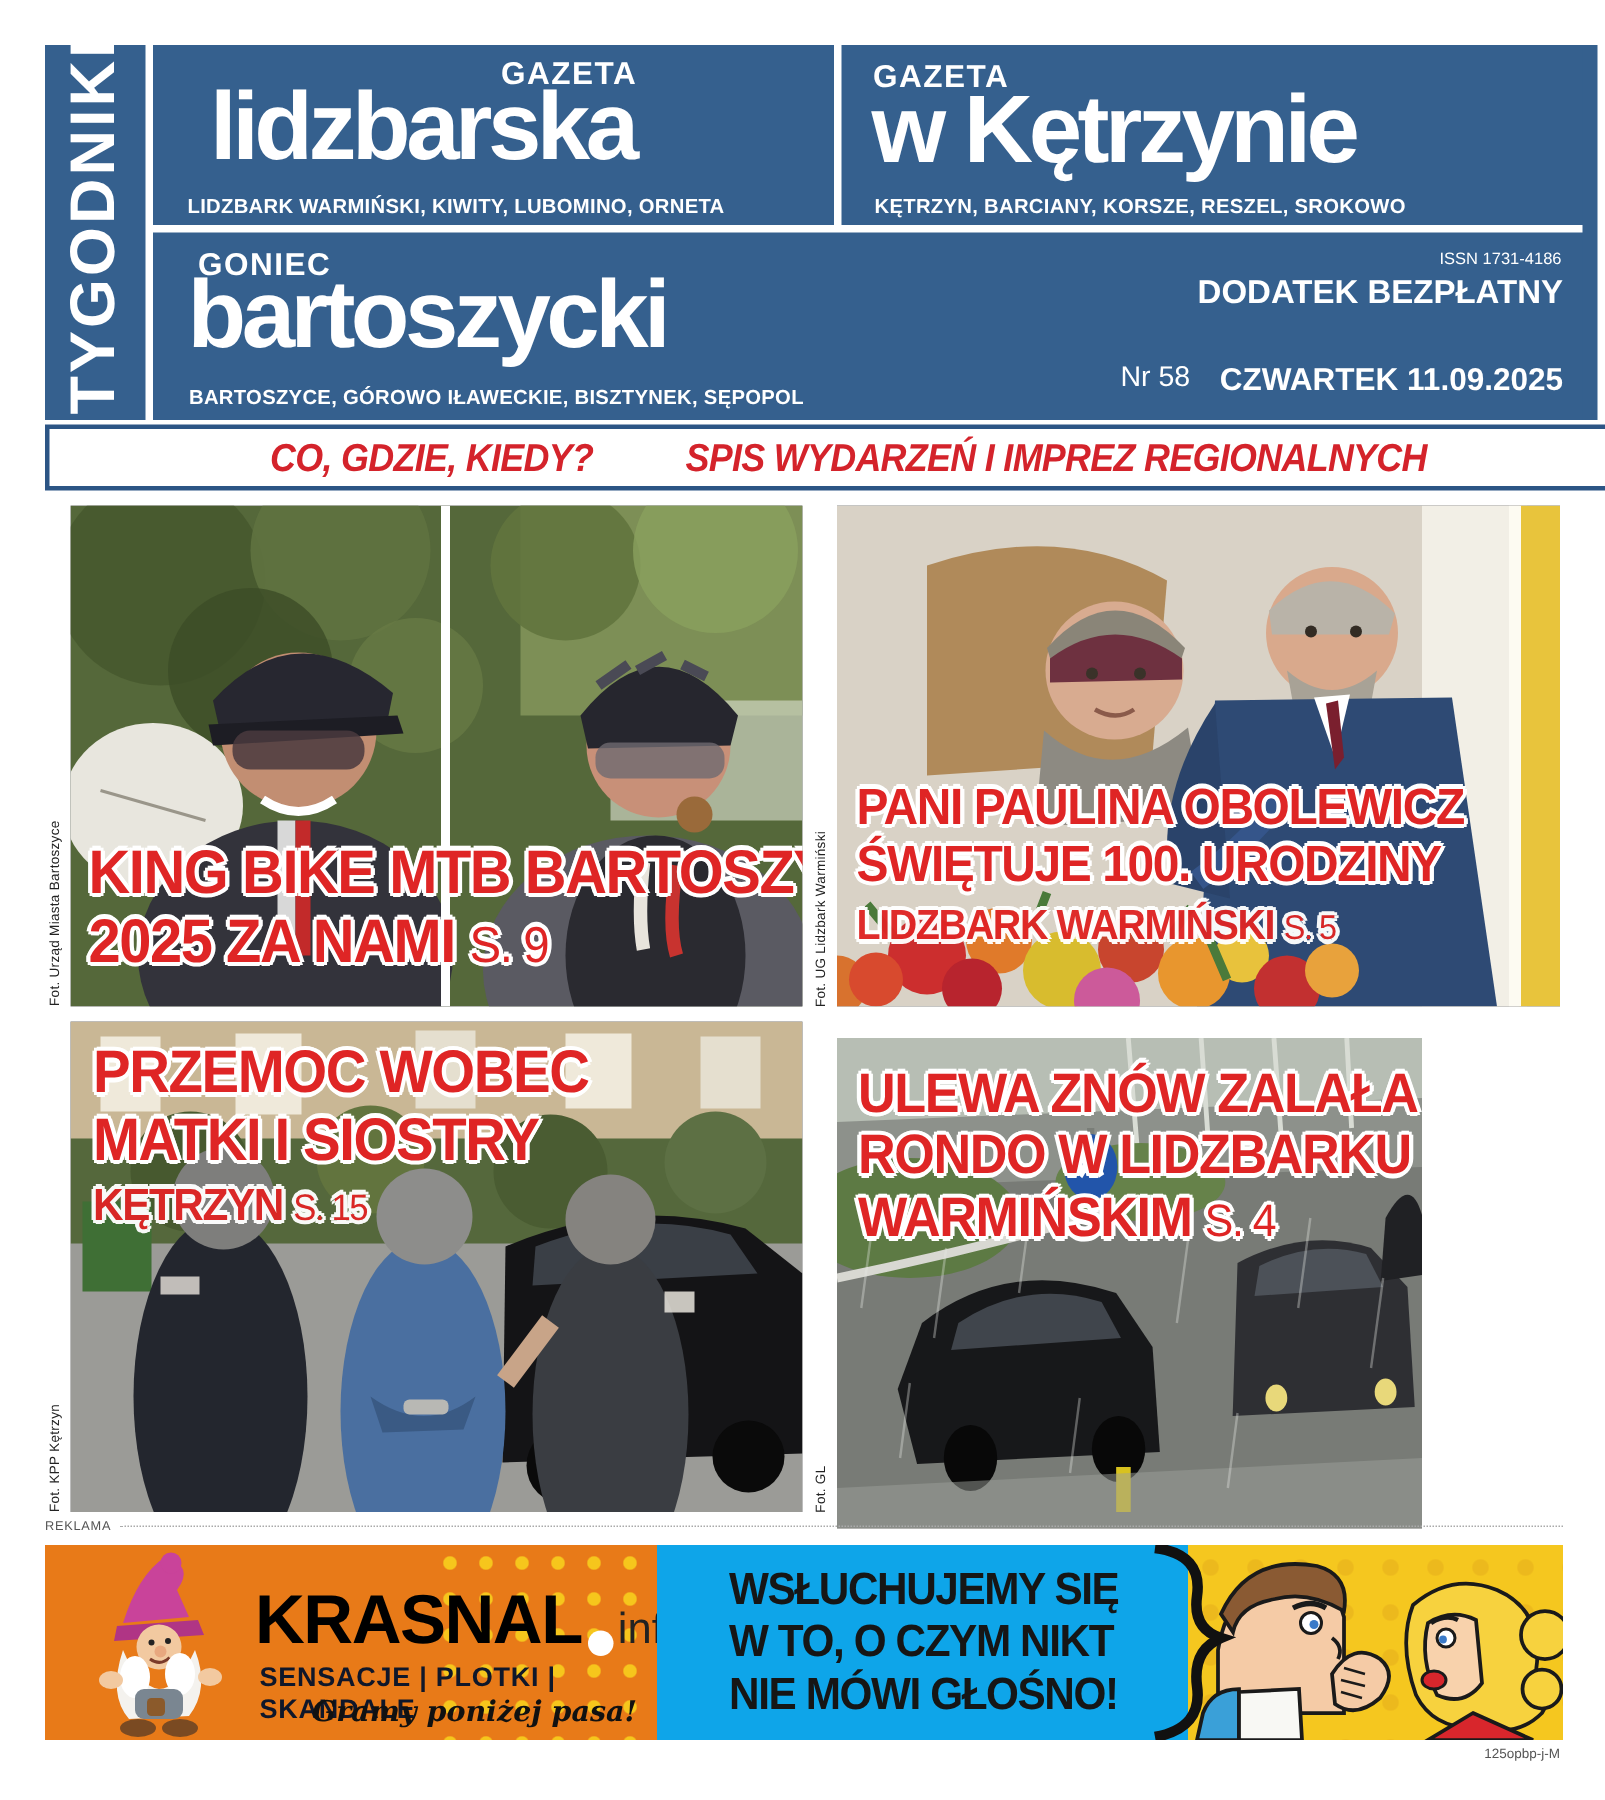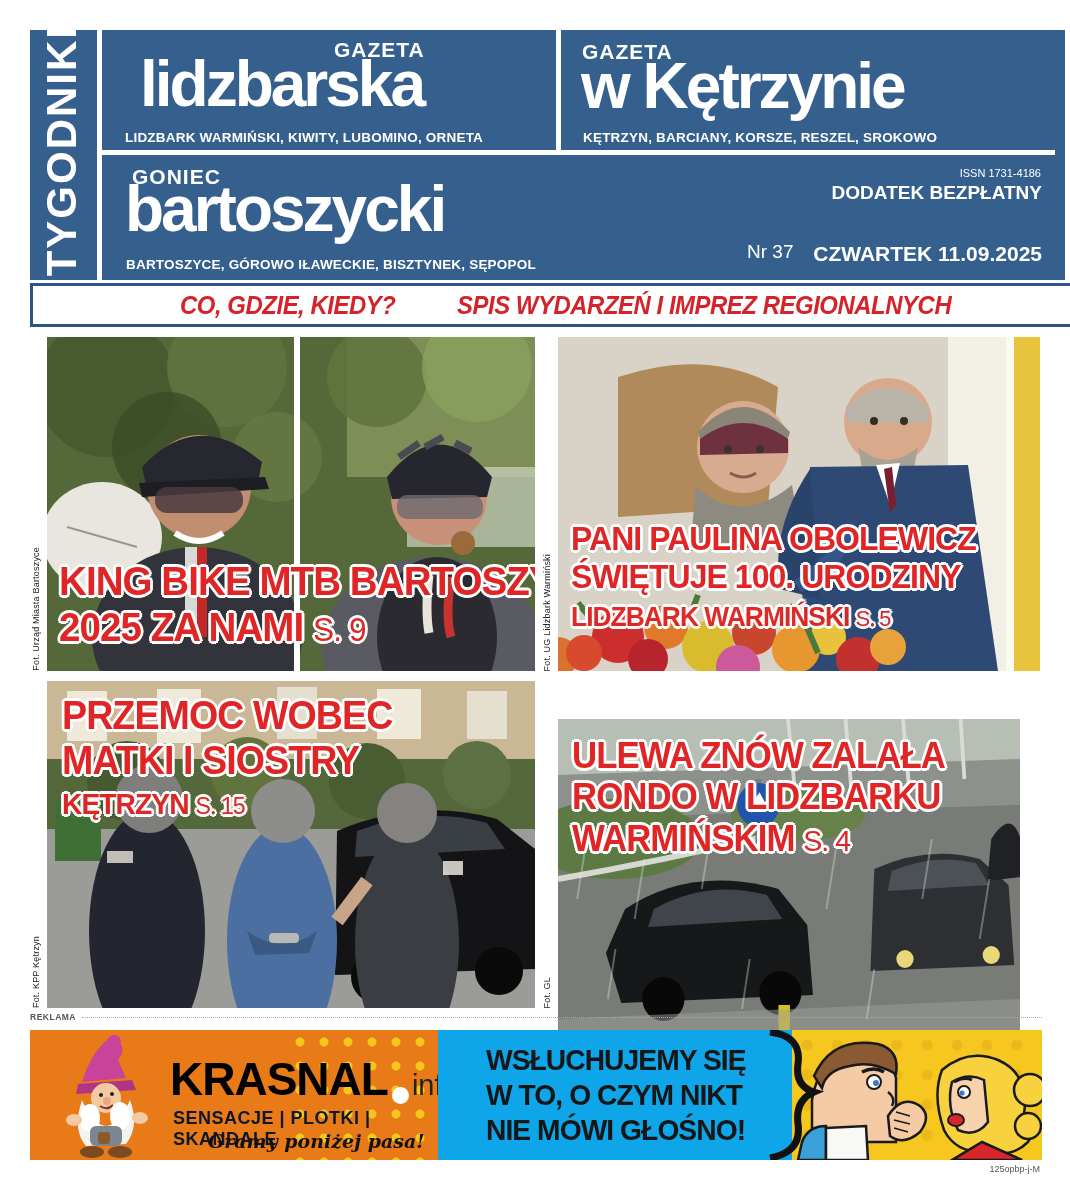--- a/index.html
+++ b/index.html
@@ -15,52 +15,52 @@
   .mast-main { position:absolute; left:72px; top:0; width:948px; height:250px; }
   .cell { position:absolute; overflow:hidden; }
   .cell-lidz   { left:0;   top:0;    width:454px; height:120px; }
   .cell-ketrz  { left:459px; top:0;  width:496px; height:120px; }
   .cell-bart   { left:0;   top:125px; width:955px; height:125px; }
   .right-strip { position:absolute; right:-15px; top:0; width:10px; height:250px; }
   .kicker { position:absolute; font-weight:bold; font-size:21px; letter-spacing:1px; }
   .big-title { position:absolute; font-weight:bold; font-size:64px; letter-spacing:-3px; line-height:1; }
   .regions { position:absolute; font-weight:bold; font-size:13.5px; letter-spacing:0.2px; }
   .issn { position:absolute; right:16px; top:12px; font-size:11px; font-weight:normal; }
-  .supplement { position:absolute; right:15px; top:27px; font-size:19px; font-weight:600; }
+  .supplement { position:absolute; right:15px; top:27px; font-size:22px; font-weight:600; }
   .issue-nr { position:absolute; left:645px; bottom:17px; font-size:19px; font-weight:normal; }
   .mast-date { position:absolute; right:15px; bottom:14px; font-size:21px; font-weight:bold; }
 
   
   .events-bar { position:absolute; left:30px; top:283px; width:1064px; height:44px;
       background:#fff; border:3px solid #2c5585; display:flex; align-items:center; justify-content:center;
       padding:0 14px 0 22px; }
   .events-text { color:#d4232b; font-weight:bold; font-style:italic; font-size:26px; letter-spacing:-0.5px;
       transform:scaleX(0.92); transform-origin:left center; white-space:nowrap; }
   .events-text.right { transform:scaleX(0.92); transform-origin:right center; }
 
   
   .photo { position:absolute; overflow:hidden; background:#888; }
   .photo svg { display:block; width:100%; height:100%; }
   .ph1 { left:47px;  top:337px; width:488px; height:334px; }
   .ph2 { left:558px; top:337px; width:482px; height:334px; }
   .ph3 { left:47px;  top:681px; width:488px; height:327px; }
-  .ph4 { left:558px; top:719px; width:462px; height:327px; }
+  .ph4 { left:558px; top:692px; width:390px; height:327px; }
 
   .headline { position:absolute; color:#df2525; font-weight:bold; line-height:1.12; letter-spacing:-1px;
       transform:scaleX(0.94); transform-origin:0 0; white-space:nowrap;
       text-shadow:-2px -2px 0 #fff, 2px -2px 0 #fff, -2px 2px 0 #fff, 2px 2px 0 #fff,
                   -3px 0 0 #fff, 3px 0 0 #fff, 0 -3px 0 #fff, 0 3px 0 #fff; }
   .headline .pref { font-weight:normal; font-size:0.82em; }
   .sub-line { font-weight:bold; opacity:0.96; }
 
   .credit { position:absolute; writing-mode:vertical-rl; transform:rotate(180deg);
       font-size:9px; color:#222; letter-spacing:0.2px; white-space:nowrap; }
 
   
-  .reklama-row { position:absolute; left:30px; top:1012px; width:1012px; display:flex; align-items:center; gap:6px;font-weight:bold; }
+  .reklama-row { position:absolute; left:30px; top:1012px; width:1012px; display:flex; align-items:center; gap:6px; }
   .reklama-label { font-size:8.5px; color:#555; letter-spacing:0.5px; }
   .reklama-dots { flex:1; border-top:1px dotted #aaa; height:0; }
 
   .ad { position:absolute; left:30px; top:1030px; width:1012px; height:130px; overflow:hidden; }
   .ad-orange { position:absolute; left:0; top:0; width:408px; height:130px; background:#e87a18; }
   .ad-orange .halftone { position:absolute; right:0; top:0; width:150px; height:130px;
       background-image:radial-gradient(circle, #f6c61c 4px, rgba(246,198,28,0) 5px);
       background-size:24px 24px; }
   .ad-brandline { position:absolute; left:140px; top:22px; display:flex; align-items:baseline; }
   .ad-brand { color:#000000; font-weight:bold; font-size:46px; letter-spacing:-1px; }
@@ -104,21 +104,21 @@
         <div class="big-title" style="left:20px; top:24px;">w Kętrzynie</div>
         <div class="regions" style="left:22px; bottom:5px;">KĘTRZYN, BARCIANY, KORSZE, RESZEL, SROKOWO</div>
       </div>
 
       <div class="cell cell-bart blue">
         <div class="kicker" style="left:30px; top:10px;">GONIEC</div>
         <div class="big-title" style="left:23px; top:22px;">bartoszycki</div>
         <div class="regions" style="left:24px; bottom:8px;">BARTOSZYCE, GÓROWO IŁAWECKIE, BISZTYNEK, SĘPOPOL</div>
         <div class="issn">ISSN 1731-4186</div>
         <div class="supplement">DODATEK BEZPŁATNY</div>
-        <div class="issue-nr">Nr 37</div>
+        <div class="issue-nr">Nr 58</div>
         <div class="mast-date">CZWARTEK 11.09.2025</div>
       </div>
       <div class="right-strip blue"></div>
     </div>
   </div>
 
   <div class="events-bar">
     <div class="events-text">CO, GDZIE, KIEDY?</div>
     <div class="events-text right">SPIS WYDARZEŃ I IMPREZ REGIONALNYCH</div>
   </div>

